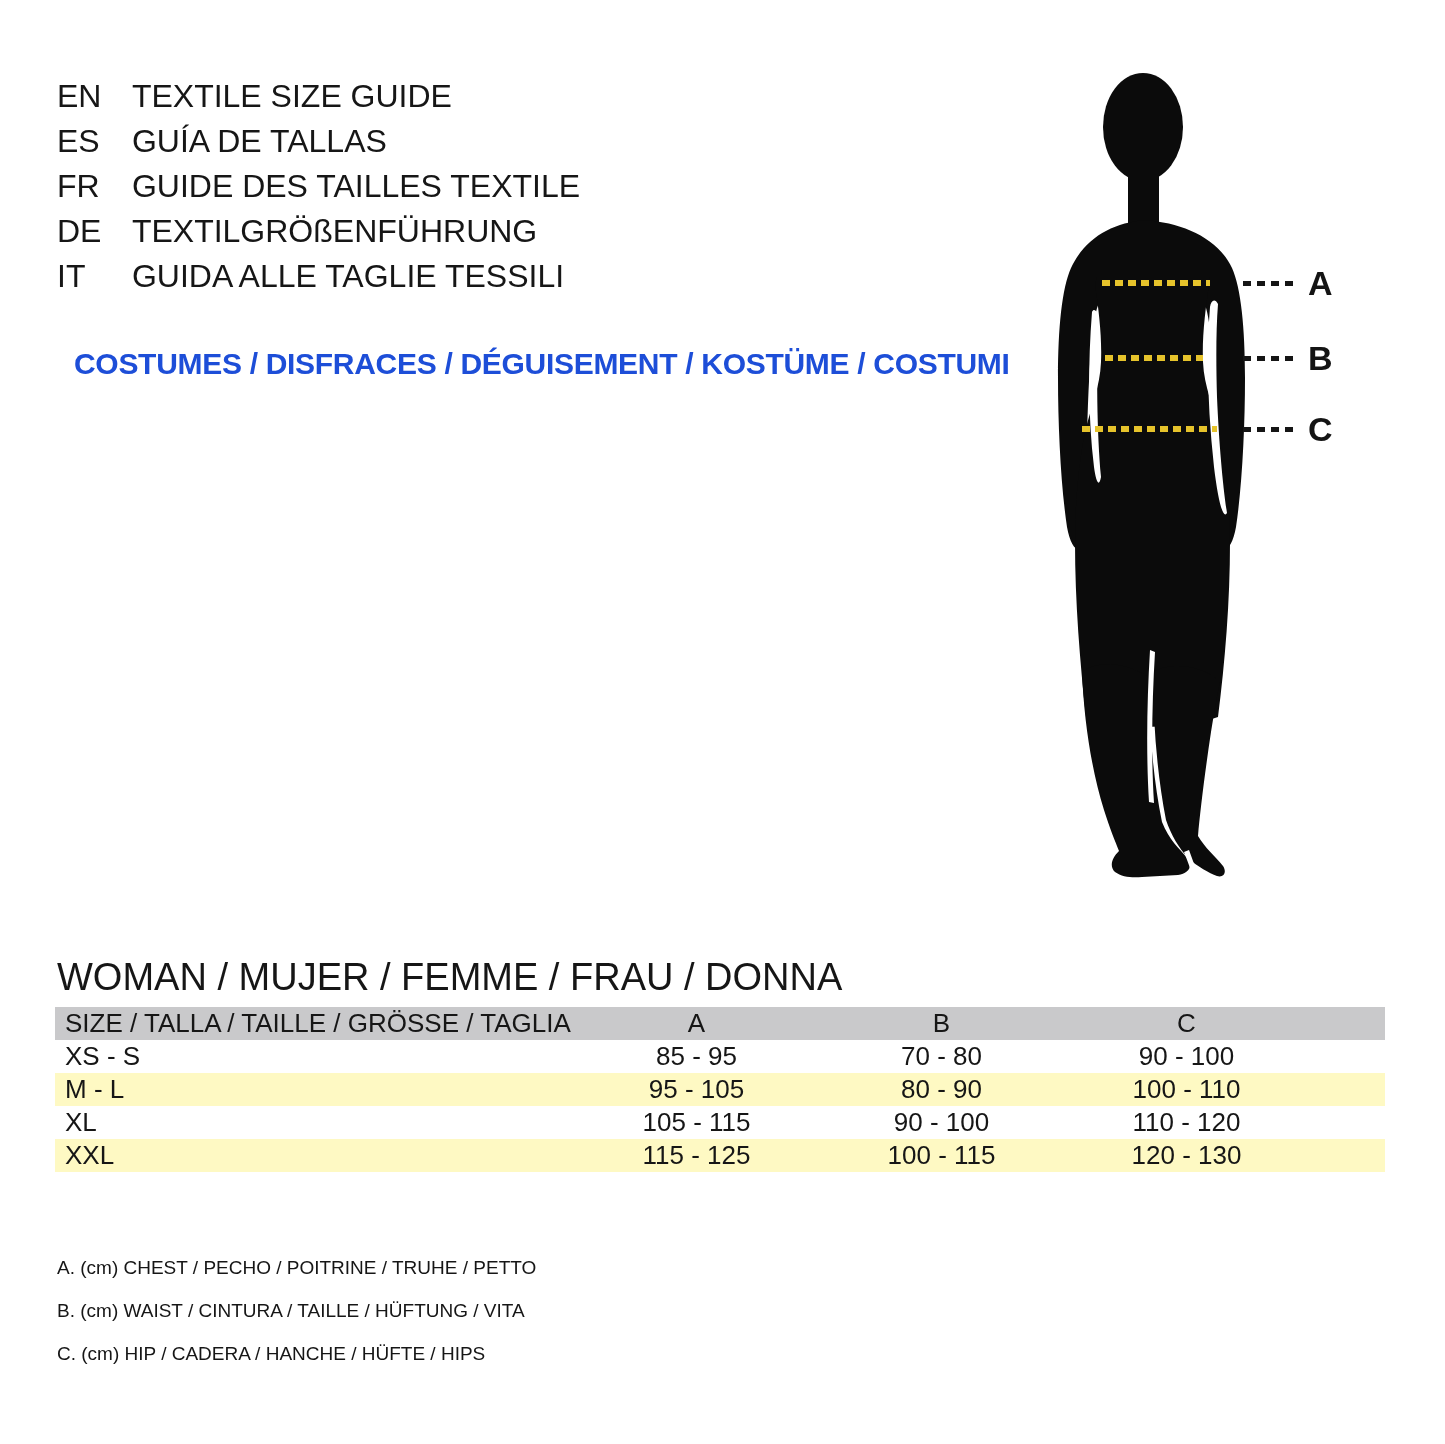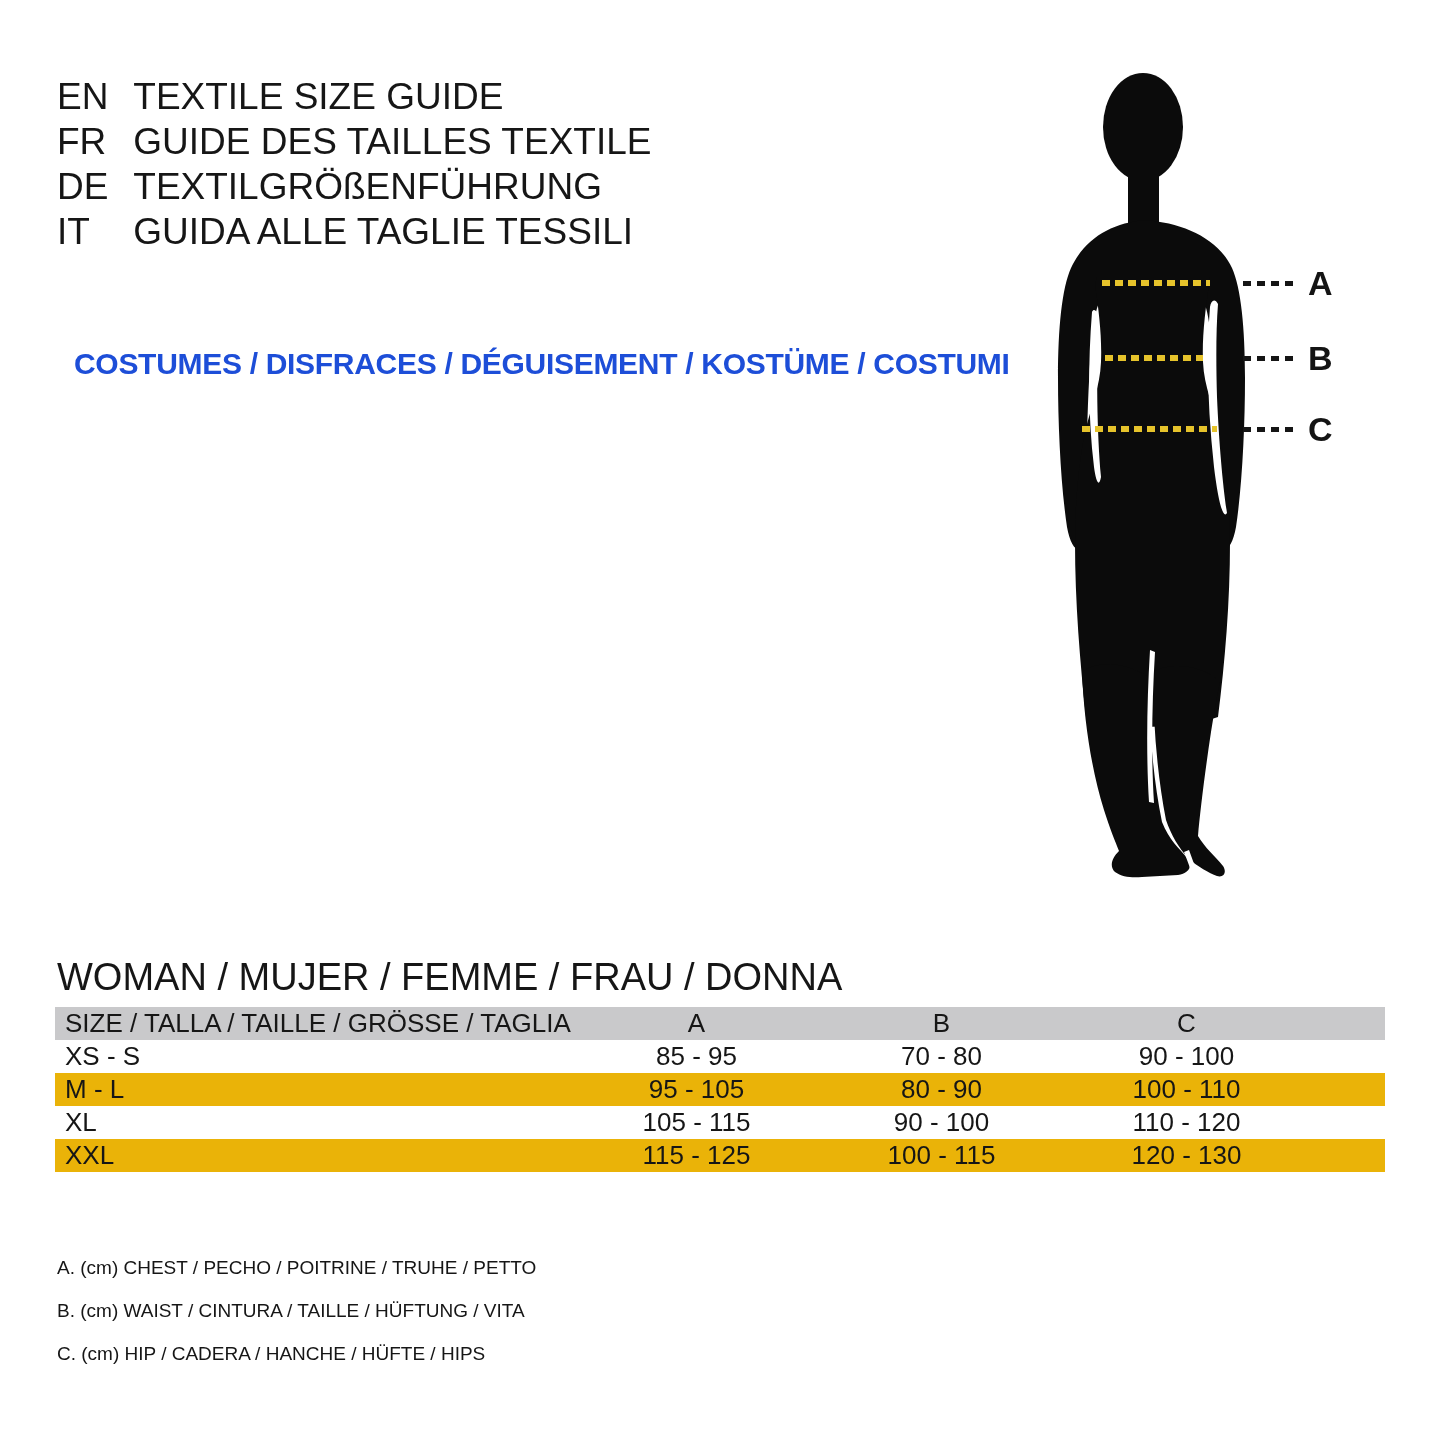--- a/index.html
+++ b/index.html
@@ -8,21 +8,21 @@
     background: #ffffff;
     font-family: "Liberation Sans", sans-serif;
     color: #161616;
     position: relative;
     overflow: hidden;
   }
   .page { position: absolute; inset: 0; }
 
   
   .lang-block { position: absolute; left: 57px; top: 74px; }
-  .lang-row { height: 45px; line-height: 45px; font-size: 37px; white-space: nowrap; }
+  .lang-row { height: 45px; line-height: 45px; font-size: 32px; white-space: nowrap; }
   .lang-code { display: inline-block; width: 66px; }
   .lang-label { display: inline-block; }
 
   
   .category {
     position: absolute; left: 57px; top: 330px; margin: 17px;
     font-size: 30px; font-weight: bold; letter-spacing: -0.3px;
     white-space: nowrap; color: #1d4ed8;
   }
 
@@ -50,35 +50,39 @@
   .size-table { position: absolute; left: 55px; top: 1007px; width: 1330px; }
   .t-row {
     display: grid;
     grid-template-columns: 519px 245px 245px 245px 1fr;
     height: 33px; line-height: 33px; font-size: 26px;
     align-items: center;
   }
   .t-row .c0 { padding-left: 10px; text-align: left; white-space: nowrap; }
   .t-row .cv { text-align: center; white-space: nowrap; }
   .t-head { background: #c9c9cb; }
-  .t-alt  { background: #eab308; }
+  .t-alt  { background: #fef9c3; }
 
   
   .legend { position: absolute; left: 57px; top: 1246px; }
   .legend-line { height: 43px; line-height: 43px; font-size: 19px; white-space: nowrap; }
 </style>
 </head>
 <body>
 
 <div class="page">
 
   <section class="lang-block">
     <div class="lang-row">
       <span class="lang-code">EN</span>
       <span class="lang-label">TEXTILE SIZE GUIDE</span>
+    </div>
+    <div class="lang-row">
+      <span class="lang-code">ES</span>
+      <span class="lang-label">GUÍA DE TALLAS</span>
     </div>
     <div class="lang-row">
       <span class="lang-code">FR</span>
       <span class="lang-label">GUIDE DES TAILLES TEXTILE</span>
     </div>
     <div class="lang-row">
       <span class="lang-code">DE</span>
       <span class="lang-label">TEXTILGRÖßENFÜHRUNG</span>
     </div>
     <div class="lang-row">

